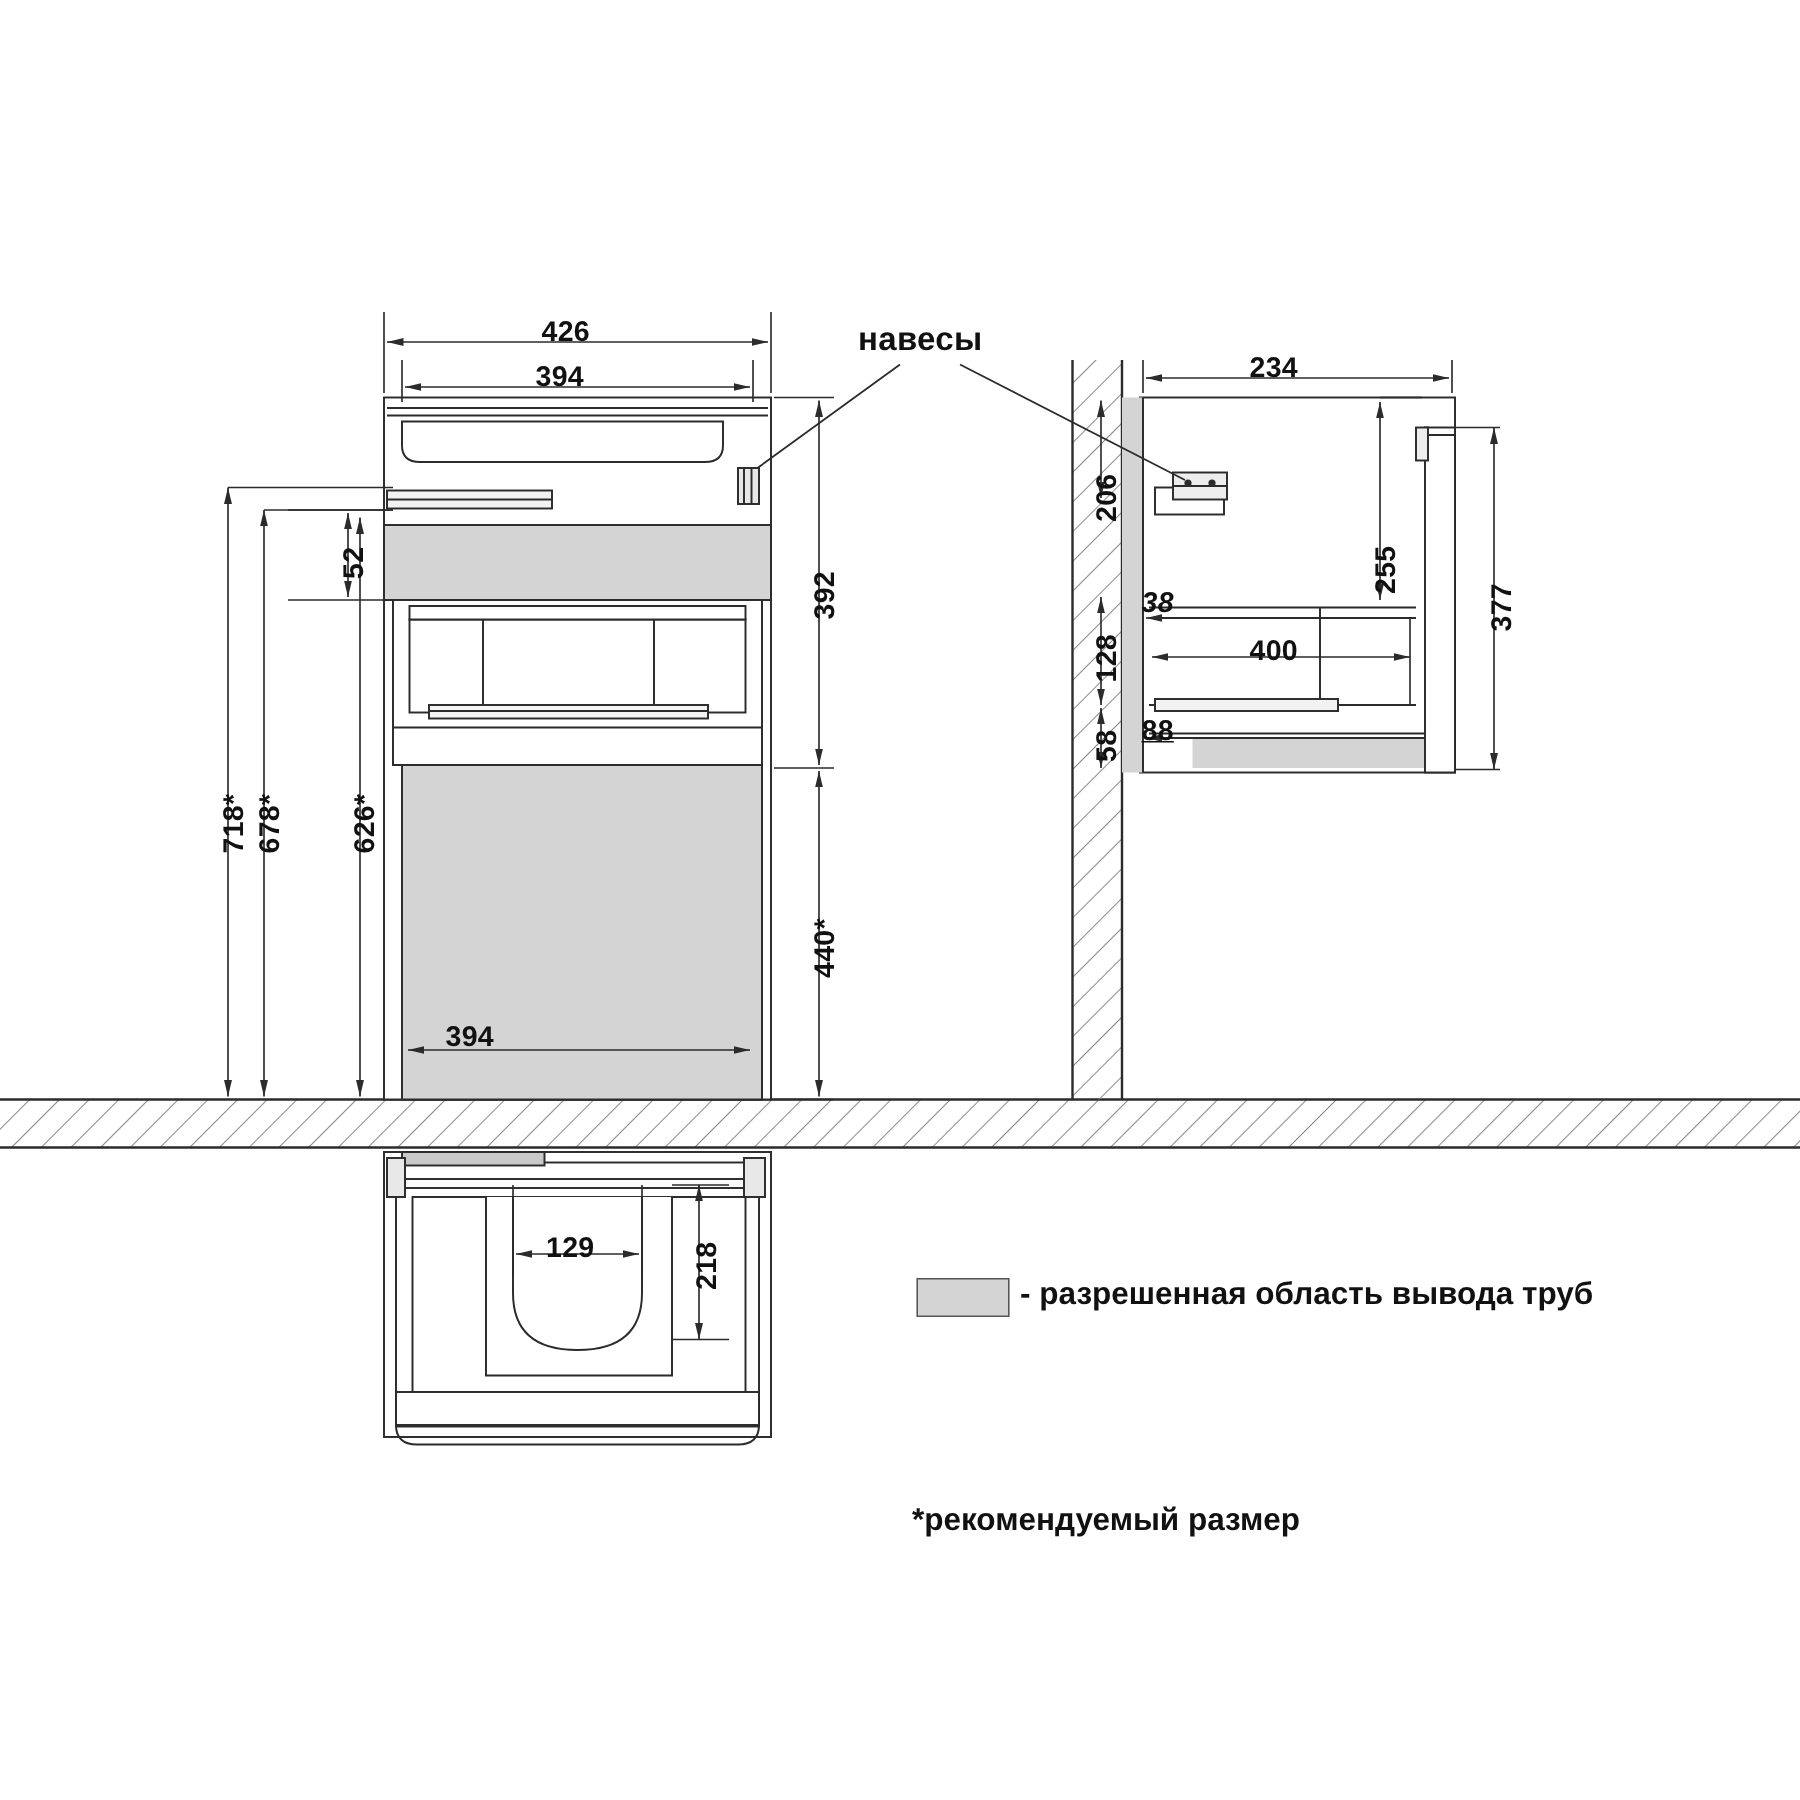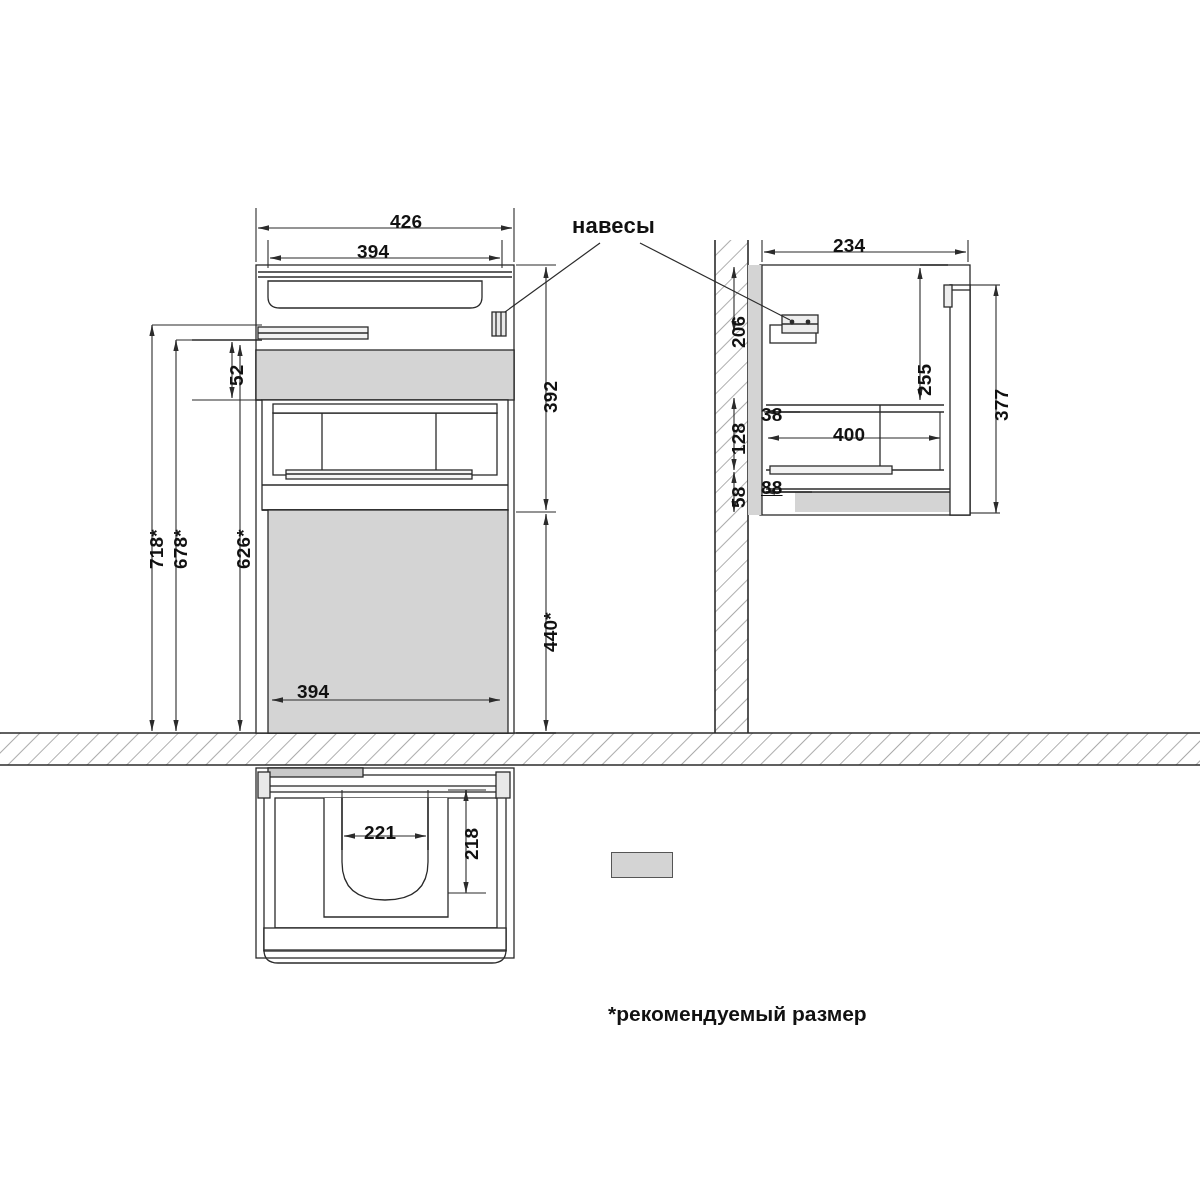--- a/index.html
+++ b/index.html
@@ -166,42 +166,43 @@
     <line x1="448" y1="893" x2="486" y2="893"></line>
   </g>
 
   <g stroke="#2b2b2b" stroke-width="1.2" fill="none">
     <path d="M600,243 L505,312"></path>
     <path d="M640,243 L790,320"></path>
   </g>
 
 </svg>
 
-<div class="lbl" style="left:361px;top:211px;margin-left:29px;">426</div>
+<div class="lbl" style="left:361px;top:211px;">426</div>
 <div class="lbl" style="left:357px;top:241px;">394</div>
 <div class="lbl" style="left:297px;top:681px;">394</div>
 
 <div class="lbl rot" style="left:226px;top:386px;">52</div>
 <div class="lbl rot" style="left:233px;top:569px;">626*</div>
 <div class="lbl rot" style="left:170px;top:569px;">678*</div>
 <div class="lbl rot" style="left:146px;top:569px;">718*</div>
 <div class="lbl rot" style="left:540px;top:413px;">392</div>
 <div class="lbl rot" style="left:540px;top:652px;">440*</div>
 
 <div class="lbl" style="left:833px;top:235px;">234</div>
 <div class="lbl rot" style="left:914px;top:396px;">255</div>
 <div class="lbl rot" style="left:991px;top:421px;">377</div>
 <div class="lbl" style="left:833px;top:424px;">400</div>
-<div class="lbl" style="left:761px;top:404px;">38</div>
+<div class="lbl" style="left:761px;top:392px;font-style:italic;">38</div>
 <div class="lbl" style="left:761px;top:477px;text-decoration:underline;">88</div>
 <div class="lbl rot" style="left:728px;top:348px;">206</div>
 <div class="lbl rot" style="left:728px;top:455px;">128</div>
 <div class="lbl rot" style="left:728px;top:508px;">58</div>
 
-<div class="lbl" style="left:364px;top:822px;">221</div>
+<div class="lbl" style="left:364px;top:822px;">129</div>
 <div class="lbl rot" style="left:461px;top:860px;">218</div>
 
 <div class="lbl" style="left:556px;top:213px;font-size:22px;margin-left:16px;">навесы</div>
 
 <div class="legend-swatch" style="left:611px;top:852px;width:60px;height:24px;"></div>
+<div class="legend-text" style="left:680px;top:851px;">- разрешенная область вывода труб</div>
 <div class="legend-text" style="left:608px;top:960px;margin-top:42px;">*рекомендуемый размер</div>
 
 </div>
 
 </body></html>

